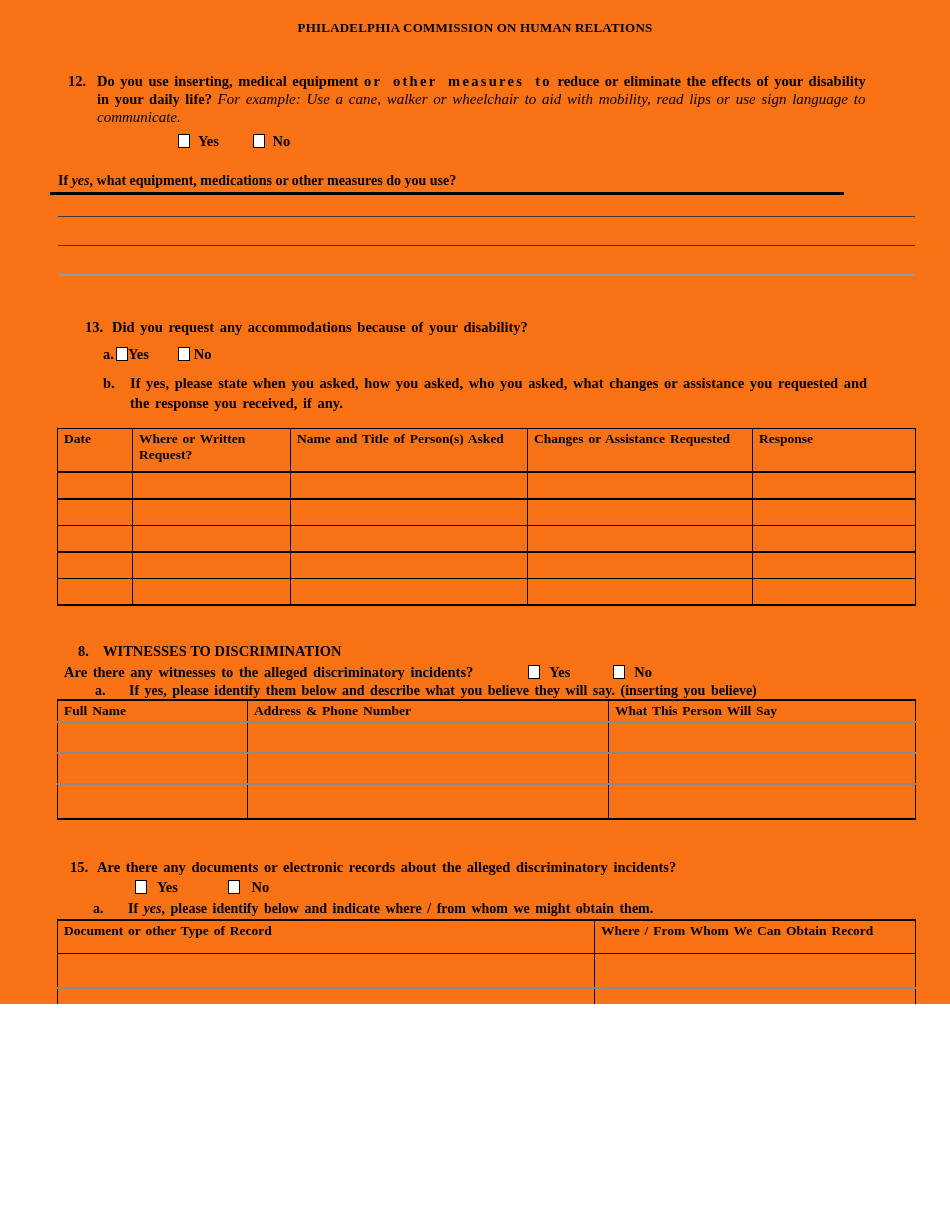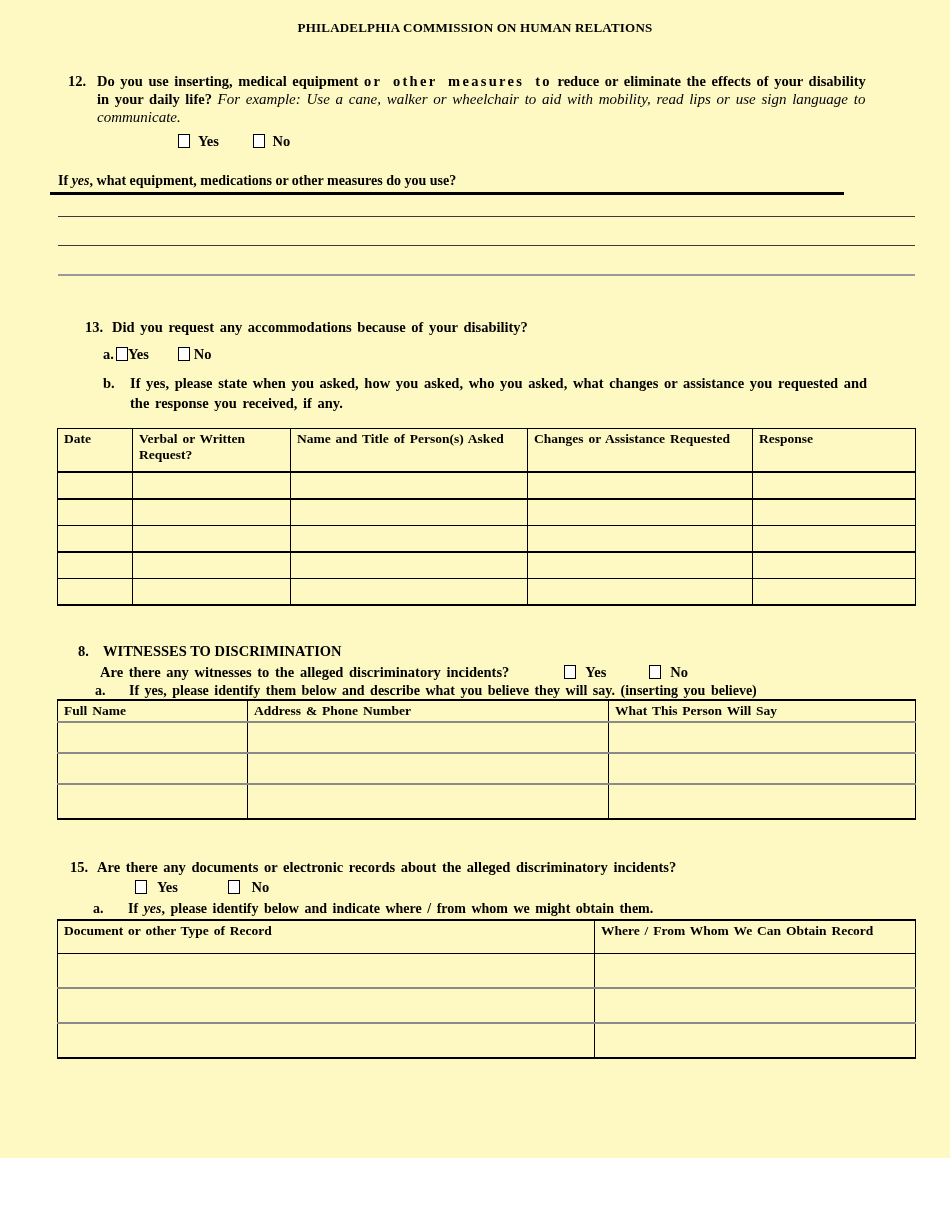--- a/index.html
+++ b/index.html
@@ -1,19 +1,19 @@
 <!DOCTYPE html>
 <html><head>
 <meta charset="utf-8">
 <style>
   html,body{margin:0;padding:0;background:#fff;}
   .page{
     position:relative;
-    width:950px;height:1158px;
-    background:#fef9c3;
+    width:950px;height:1004px;
+    background:#f97316;
     font-family:"Liberation Serif","DejaVu Serif",serif;
     color:#000;
     overflow:hidden;
   }
   
   .doc-header{margin-top:20px;text-align:center;font-weight:bold;}
   .doc-header .h1{font-size:13px;letter-spacing:.2px;}
   .doc-header .h2{font-size:14.5px;margin-top:4px;letter-spacing:.2px;}
 
   
@@ -68,21 +68,21 @@
   .t13 col:nth-child(5){width:163px;}
   .t13 th{border:1px solid #000;border-bottom:2.5px solid #000;height:38px;}
   .t13 td{border:1px solid #000;height:25px;}
   .t13 tbody tr:nth-child(1) td,
   .t13 tbody tr:nth-child(3) td{border-bottom:2.5px solid #000;}
   .t13 tbody tr:nth-child(5) td{border-bottom:2px solid #000;}
 
   
   .q14{margin:36px 0 0 78px;}
   .q14 .qnum{width:25px;}
-  .q14-q{margin:3px 0 0 100px;font-weight:bold;font-size:14.5px;line-height:18px;}
+  .q14-q{margin:3px 0 0 64px;font-weight:bold;font-size:14.5px;line-height:18px;}
   .q14-q .cbs{margin-left:55px;}
   .q14-q .lbl{margin-left:9px;}
   .q14-q .second{margin-left:43px;}
   .q14a{margin:2px 0 0 95px;display:flex;font-weight:bold;font-size:14px;line-height:16px;}
   .q14a .num{width:34px;flex-shrink:0;}
 
   
   .t14{width:858px;margin-top:0;}
   .t14 col:nth-child(1){width:190px;}
   .t14 col:nth-child(2){width:361px;}
@@ -157,21 +157,21 @@
     <colgroup>
         <col>
         <col>
         <col>
         <col>
         <col>
       </colgroup>
     <thead>
       <tr>
         <th>Date</th>
-        <th>Verbal or Written Request?</th>
+        <th>Where or Written Request?</th>
         <th>Name and Title of Person(s) Asked</th>
         <th>Changes or Assistance Requested</th>
         <th>Response</th>
       </tr>
     </thead>
     <tbody>
         <tr>
           <td></td>
           <td></td>
           <td></td>

